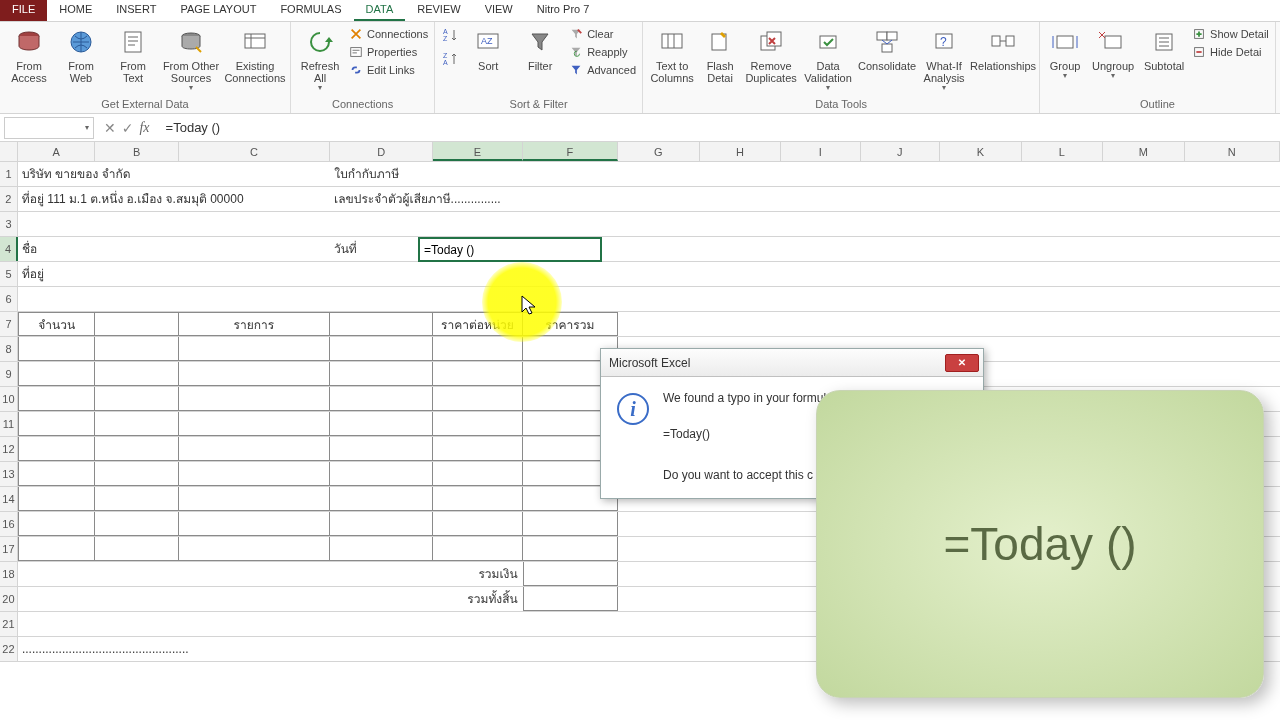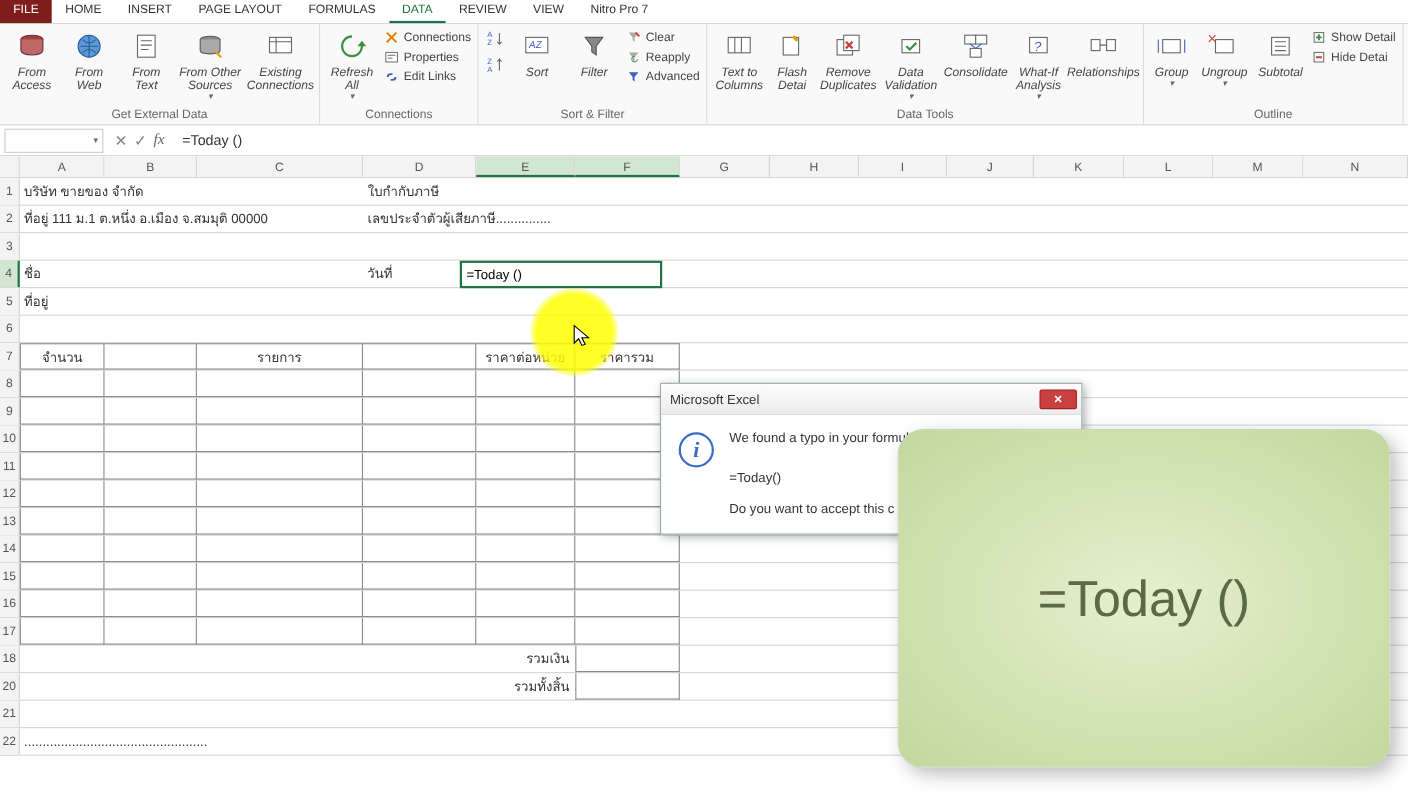--- a/index.html
+++ b/index.html
@@ -8,21 +8,21 @@
 
 .tabs { display: flex; height: 22px; background: #fff; border-bottom: 1px solid #d4d4d4; }
 .tab { padding: 3px 12px; font-size: 11px; color: #333; cursor: pointer; }
 .tab.file { background: #7f1d1d; color: #fff; }
 .tab.active { color: #217346; border-bottom: 2px solid #217346; }
 
 
 .ribbon { display: flex; height: 92px; border-bottom: 1px solid #d4d4d4; background: #f9f9f9; }
 .group { display: flex; flex-direction: column; border-right: 1px solid #dcdcdc; padding: 2px 4px; justify-content: space-between; }
 .group-items { display: flex; gap: 2px; align-items: flex-start; }
-.bigbtn { display: flex; flex-direction: column; align-items: center; width: 50px; padding: 2px; font-size: 11px; text-align: center; line-height: 1.1; color: #444; font-style: italic; }
+.bigbtn { display: flex; flex-direction: column; align-items: center; width: 50px; padding: 2px; font-size: 11px; text-align: center; line-height: 1.1; color: #444; }
 .bigbtn .icon { width: 32px; height: 32px; margin-bottom: 2px; }
 .smallbtn-col { display: flex; flex-direction: column; gap: 2px; padding-top: 2px; }
 .smallbtn { display: flex; align-items: center; gap: 4px; font-size: 11px; color: #444; padding: 1px 2px; }
 .smallbtn .icon { width: 14px; height: 14px; }
 .tinybtn { width: 22px; height: 22px; display: flex; align-items: center; justify-content: center; }
 .tinybtn svg { width: 18px; height: 18px; }
 .group-label { text-align: center; font-size: 11px; color: #666; padding-bottom: 1px; }
 
 
 .formula-bar { display: flex; height: 28px; align-items: center; border-bottom: 1px solid #d4d4d4; }
@@ -591,37 +591,20 @@
         <div class="cell wG"></div>
         <div class="cell wH"></div>
         <div class="cell wI"></div>
         <div class="cell wJ"></div>
         <div class="cell wK"></div>
         <div class="cell wL"></div>
         <div class="cell wM"></div>
         <div class="cell wN"></div>
       </div>
       <div class="row">
-        <div class="rowhead">15</div>
-        <div class="cell wA b bl"></div>
-        <div class="cell wB b"></div>
-        <div class="cell wC b"></div>
-        <div class="cell wD b"></div>
-        <div class="cell wE b"></div>
-        <div class="cell wF b"></div>
-        <div class="cell wG"></div>
-        <div class="cell wH"></div>
-        <div class="cell wI"></div>
-        <div class="cell wJ"></div>
-        <div class="cell wK"></div>
-        <div class="cell wL"></div>
-        <div class="cell wM"></div>
-        <div class="cell wN"></div>
-      </div>
-      <div class="row">
         <div class="rowhead">16</div>
         <div class="cell wA b bl"></div>
         <div class="cell wB b"></div>
         <div class="cell wC b"></div>
         <div class="cell wD b"></div>
         <div class="cell wE b"></div>
         <div class="cell wF b"></div>
         <div class="cell wG"></div>
         <div class="cell wH"></div>
         <div class="cell wI"></div>
@@ -729,18 +712,18 @@
 <div class="dialog">
   <div class="dlg-title">
     <span>Microsoft Excel</span>
     <div class="dlg-close">✕</div>
   </div>
   <div class="dlg-body">
     <div class="dlg-icon">i</div>
     <div class="dlg-text">
       <div>We found a typo in your formul</div>
       <div style="margin-top:17px">=Today()</div>
-      <div style="margin-top:9px">Do you want to accept this c</div>
+      <div style="margin-top:22px">Do you want to accept this c</div>
     </div>
   </div>
 </div>
 
 <div class="overlay-note">=Today ()</div>
 
 </body></html>

